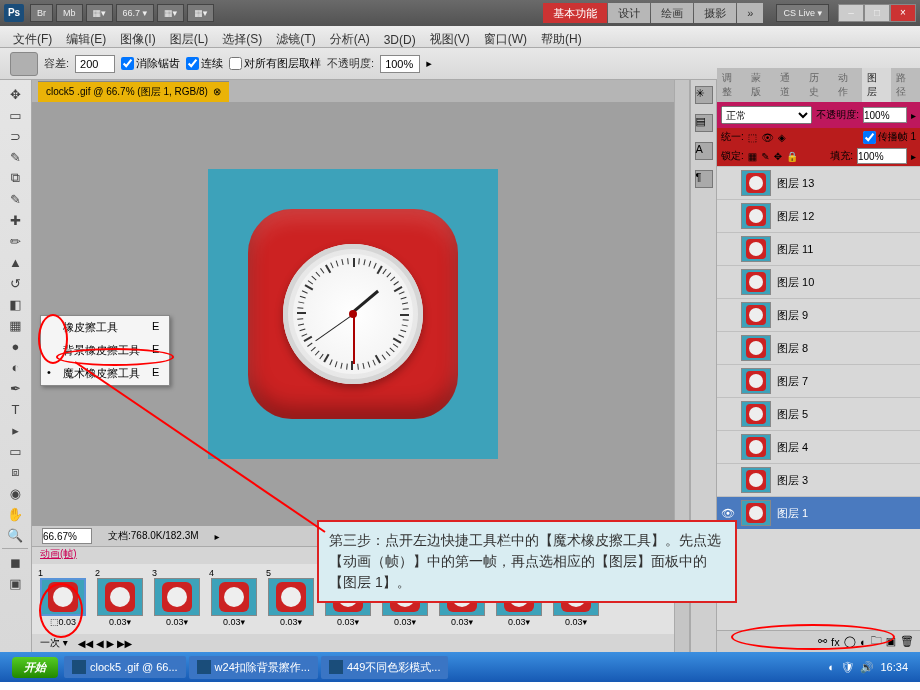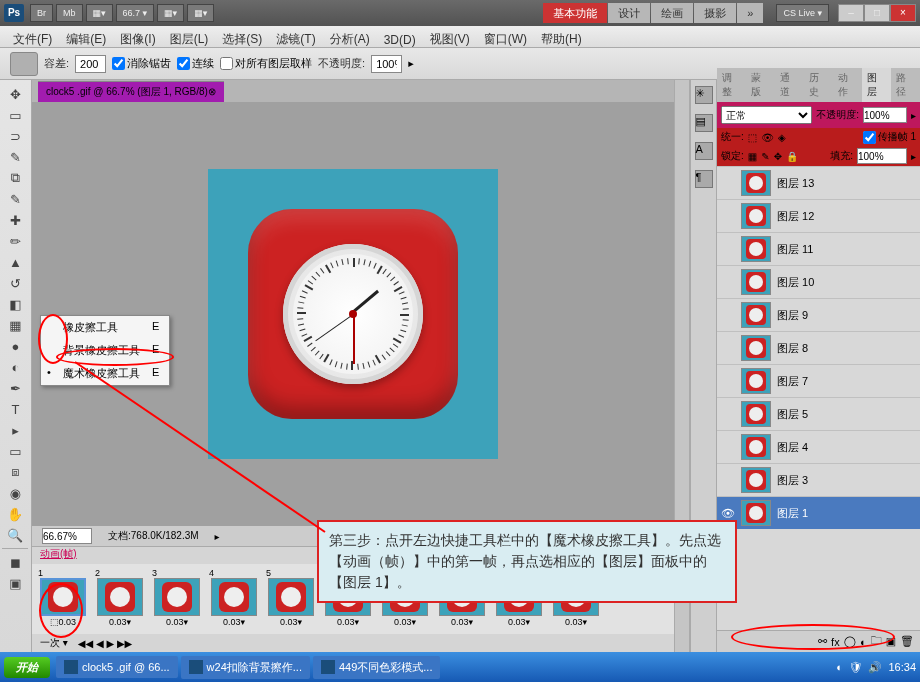--- a/index.html
+++ b/index.html
@@ -11,38 +11,38 @@
 .top-tab { height:20px; padding:0 10px; background:#b7b7b7; color:#333; margin-right:1px; line-height:20px; font-size:11px; }
 .top-tab.active { background:#cc3333; color:#fff; }
 .win-btns { display:flex; margin-left:6px; }
 .win-btn { width:26px; height:18px; text-align:center; line-height:16px; background:#ccc; border:1px solid #888; font-size:10px; }
 .win-btn.close { background:#cc3333; color:#fff; }
 .menubar { height:22px; background:linear-gradient(#eee,#ddd); display:flex; align-items:center; padding:0 6px; border-bottom:1px solid #aaa; }
 .menu-item { padding:0 7px; font-size:12px; color:#333;margin-top:6px; }
 .options-bar { height:32px; background:linear-gradient(#e8e8e8,#d8d8d8); display:flex; align-items:center; padding:0 10px; border-bottom:1px solid #aaa; gap:6px; }
 .opt-icon { width:28px; height:24px; background:#b0b0b0; border:1px solid #888; border-radius:3px; }
 .opt-label { font-size:11px; color:#333; }
-.opt-input { width:31px; height:18px; border:1px solid #888; padding:0 4px; font-size:11px; }
+.opt-input { width:40px; height:18px; border:1px solid #888; padding:0 4px; font-size:11px; }
 .opt-check { display:flex; align-items:center; gap:2px; }
 .main-area { display:flex; height:572px; }
 .toolbar { width:32px; background:linear-gradient(#e5e5e5,#d8d8d8); padding:4px 2px; border-right:1px solid #aaa; }
 .tool { width:26px; height:20px; margin:0 auto 1px; display:flex; align-items:center; justify-content:center; font-size:13px; color:#444; }
 .tool.sep { height:1px; background:#aaa; margin:3px 0; }
 .tool-flyout { position:absolute; left:40px; top:315px; background:#f5f5f5; border:1px solid #888; box-shadow:2px 2px 4px rgba(0,0,0,.3); z-index:10; }
 .flyout-item { padding:4px 10px 4px 22px; font-size:11px; display:flex; justify-content:space-between; gap:12px; }
 .flyout-item.sel::before { content:"•"; position:absolute; left:6px; }
 .flyout-item { position:relative; }
 .ellipse1 { position:absolute; left:38px; top:314px; width:30px; height:50px; border:2px solid red; border-radius:50%; z-index:20; pointer-events:none; }
 .ellipse2 { position:absolute; left:56px; top:348px; width:118px; height:18px; border:2px solid red; border-radius:50%; z-index:20; pointer-events:none; }
 .ellipse3 { position:absolute; left:39px; top:583px; width:44px; height:55px; border:2px solid red; border-radius:50%; z-index:20; pointer-events:none; }
 .ellipse4 { position:absolute; left:731px; top:624px; width:164px; height:26px; border:2px solid red; border-radius:50%; z-index:20; pointer-events:none; }
 .redline { position:absolute; left:65px; top:360px; width:300px; height:180px; z-index:15; pointer-events:none; }
 .canvas-area { flex:1; background:#a0a0a0; display:flex; flex-direction:column; position:relative; }
 .doc-tabs { height:22px; background:#b5b5b5; display:flex; align-items:center; padding:0 6px; }
-.doc-tab { background:#a21caf; padding:3px 8px; font-size:10px; border-top:1px solid #888; display:flex; align-items:center; }
+.doc-tab { background:#eab308; padding:3px 8px; font-size:10px; border-top:1px solid #888; display:flex; align-items:center; gap:5px; }
 .doc-tab .x { font-size:10px; }
 .canvas { flex:1; display:flex; align-items:center; justify-content:center; }
 .clock-img { width:290px; height:290px; background:#3da2ba; display:flex; align-items:center; justify-content:center; }
 .clock-rect { width:210px; height:210px; background:#c22; border-radius:44px; box-shadow:inset 0 -12px 20px rgba(0,0,0,.3),inset 0 10px 20px rgba(255,255,255,.15); display:flex; align-items:center; justify-content:center; }
 .clock-face { width:140px; height:140px; background:radial-gradient(#f2f2f2,#e2e2e2); border-radius:50%; position:relative; box-shadow:0 4px 8px rgba(0,0,0,.3),inset 0 0 0 5px #d5d5d5; }
 .clock-face::before { content:""; position:absolute; inset:10px; border-radius:50%; background:radial-gradient(#fff,#eee); }
 .hand { position:absolute; background:#222; left:50%; top:50%; transform-origin:0 0; }
 .hand.h { width:3px; height:34px; transform:rotate(230deg); }
 .hand.m { width:2px; height:50px; transform:rotate(0deg); background:#a00; }
 .hand.s { width:1px; height:46px; transform:rotate(55deg); }
@@ -73,21 +73,21 @@
 .panel-row2 { padding:2px 4px; font-size:10px; display:flex; align-items:center; gap:4px; background:#b91c1c; }
 .layers { flex:1; overflow-y:auto; background:#d8d8d8; }
 .layer { display:flex; align-items:center; padding:3px 4px; gap:6px; border-top:1px solid #c0c0c0; font-size:11px; }
 .layer.sel { background:#4a7abf; color:#fff; }
 .layer .eye { width:14px; text-align:center; color:#555; }
 .layer.sel .eye { color:#fff; }
 .layer .thumb { width:30px; height:26px; background:#3da2ba; display:flex; align-items:center; justify-content:center; border:1px solid #888; }
 .layer .thumb .m { width:20px; height:20px; background:#c22; border-radius:4px; position:relative; }
 .layer .thumb .m::after { content:""; position:absolute; inset:3px; background:#eee; border-radius:50%; }
 .layer-footer { height:22px; background:#cfcfcf; border-top:1px solid #aaa; display:flex; align-items:center; justify-content:flex-end; gap:4px; padding:0 6px; }
-.taskbar { height:30px; background:linear-gradient(#3b8fe0,#1659b3); display:flex; align-items:center; padding:0 4px; color:#fff; font-size:11px; }
+.taskbar { height:30px; background:linear-gradient(#3b8fe0,#1659b3); display:flex; align-items:center; padding:0 12px; color:#fff; font-size:11px; }
 .start-btn { background:linear-gradient(#5c2,#280); padding:3px 12px; border-radius:4px; font-weight:bold; font-style:italic; margin-right:6px; }
 .task-item { background:#3a75c4; padding:4px 8px; margin-right:3px; border-radius:2px; max-width:150px; overflow:hidden; white-space:nowrap; display:flex; align-items:center; gap:4px; }
 .task-item .ti { width:14px; height:14px; background:#1a4d7a; }
 .tray { margin-left:auto; display:flex; align-items:center; gap:6px; }
 .mid-dock { width:16px; background:#c5c5c5; border-right:1px solid #aaa; border-left:1px solid #aaa; }
 .mini-input { width:50px; height:16px; font-size:10px; border:1px solid #888; }
 </style>
 </head>
 <body>
 

